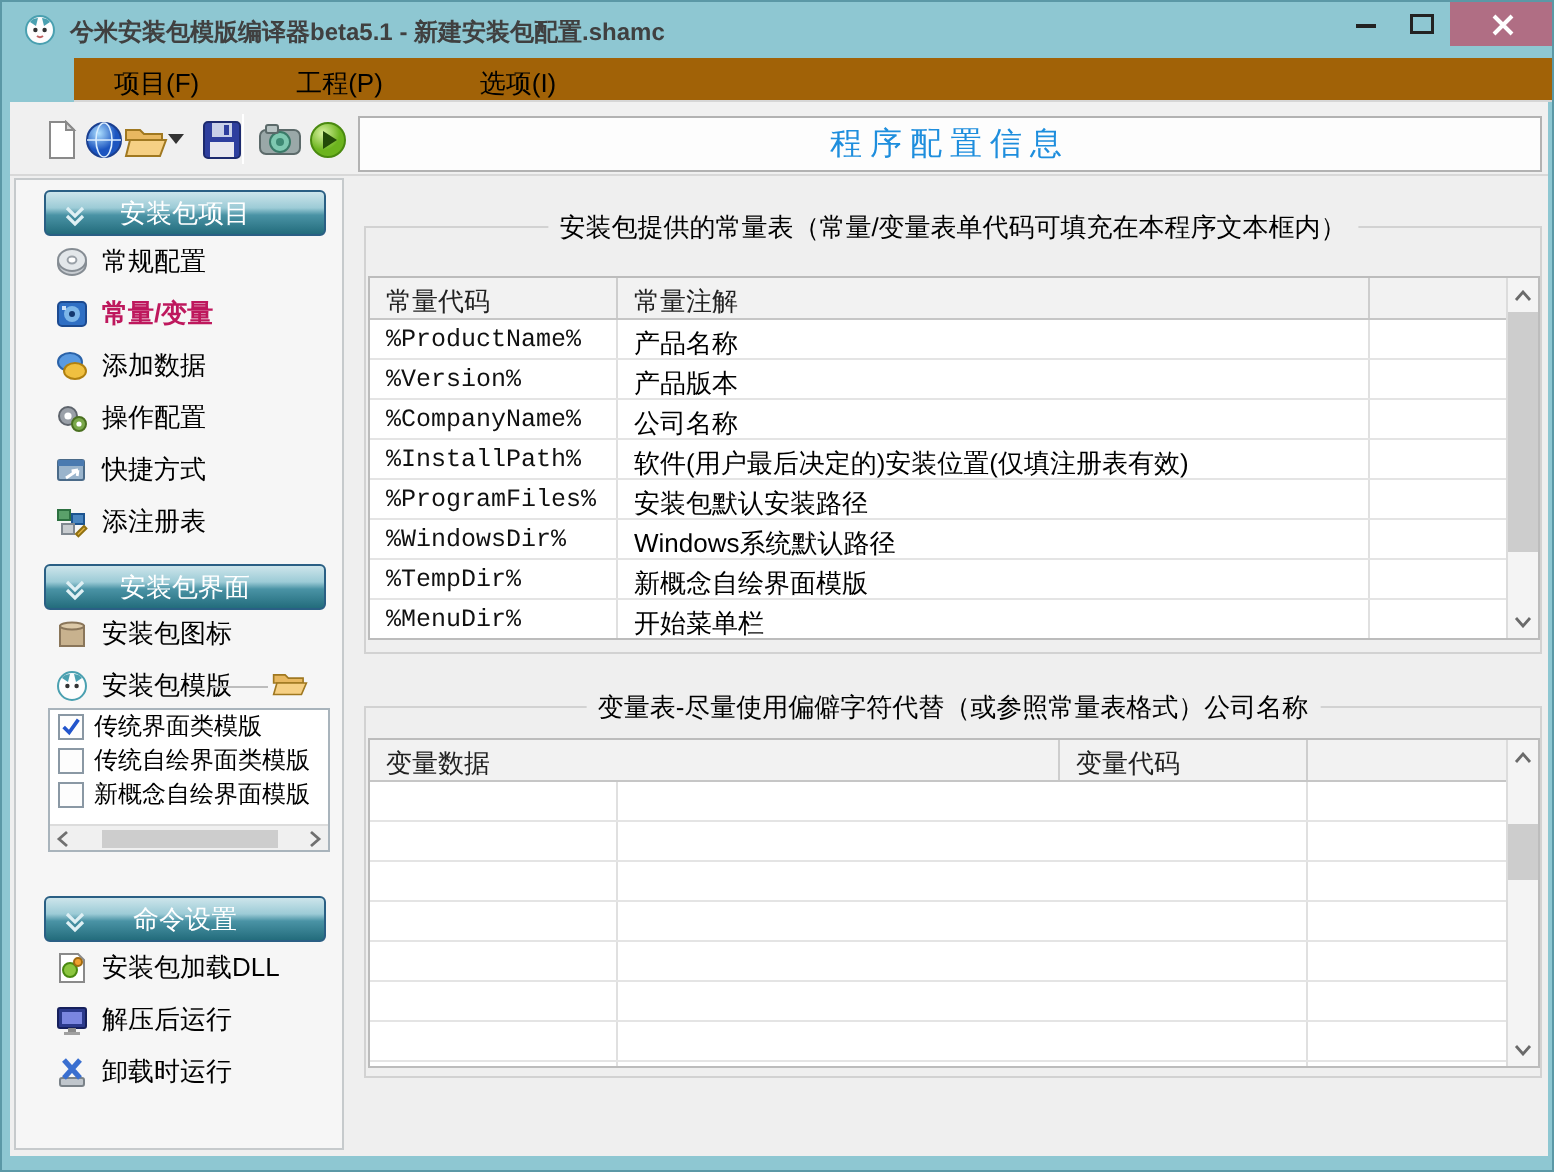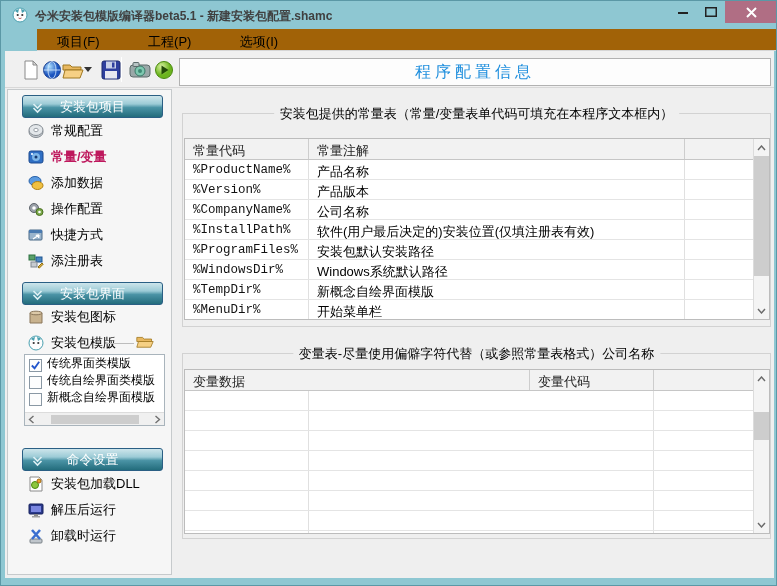--- a/index.html
+++ b/index.html
@@ -40,21 +40,21 @@
              border:1px solid #2a5f84; color:#fff; font-size:13px; font-weight:normal;
              display:flex; align-items:center; justify-content:center;
              background:linear-gradient(180deg,#cde5eb 0%,#9ccbd6 38%,#4a93a5 55%,#236c7c 100%); }
   .sec-hdr .chev { position:absolute; left:9px; top:6px; }
   .side-item { position:absolute; left:20px; height:18px; display:flex; align-items:center; font-size:13px; color:#000; }
   .side-item .ico { width:16px; height:16px; margin-right:7px; flex:0 0 16px; }
   .side-item.selected .lbl { color:#be185d;font-weight:bold; }
   .tpl-grp-line { position:absolute; left:98px; width:28px; height:1px; background:#bdbdbd; }
   .tpl-folder { position:absolute; width:18px; height:15px; }
   .tpl-list { position:absolute; left:16px; width:141px; height:72px; background:#fff; border:1px solid #a9b4bc; overflow:hidden; }
-  .tpl-row { display:flex; align-items:flex-end; height:17px; padding-left:4px; font-size:12px; white-space:nowrap; }
+  .tpl-row { display:flex; align-items:center; height:17px; padding-left:4px; font-size:12px; white-space:nowrap; }
   .cb { width:13px; height:13px; background:#fdfdfd; border:1px solid #8a98a4; margin-right:5px; flex:0 0 13px;
         display:flex; align-items:center; justify-content:center; }
   .hscroll { position:absolute; left:0; bottom:0; width:100%; height:13px; background:#f0f0f0; border-top:1px solid #dcdcdc;
              display:flex; align-items:center; }
   .hthumb { position:absolute; left:26px; width:88px; top:2px; height:9px; background:#cdcdcd; }
   .harrow { width:13px; height:12px; display:flex; align-items:center; justify-content:center; }
   .harrow.right { position:absolute; right:0; }
 
   
   .page-title-box { position:absolute; left:178px; top:57px; width:592px; height:28px;

